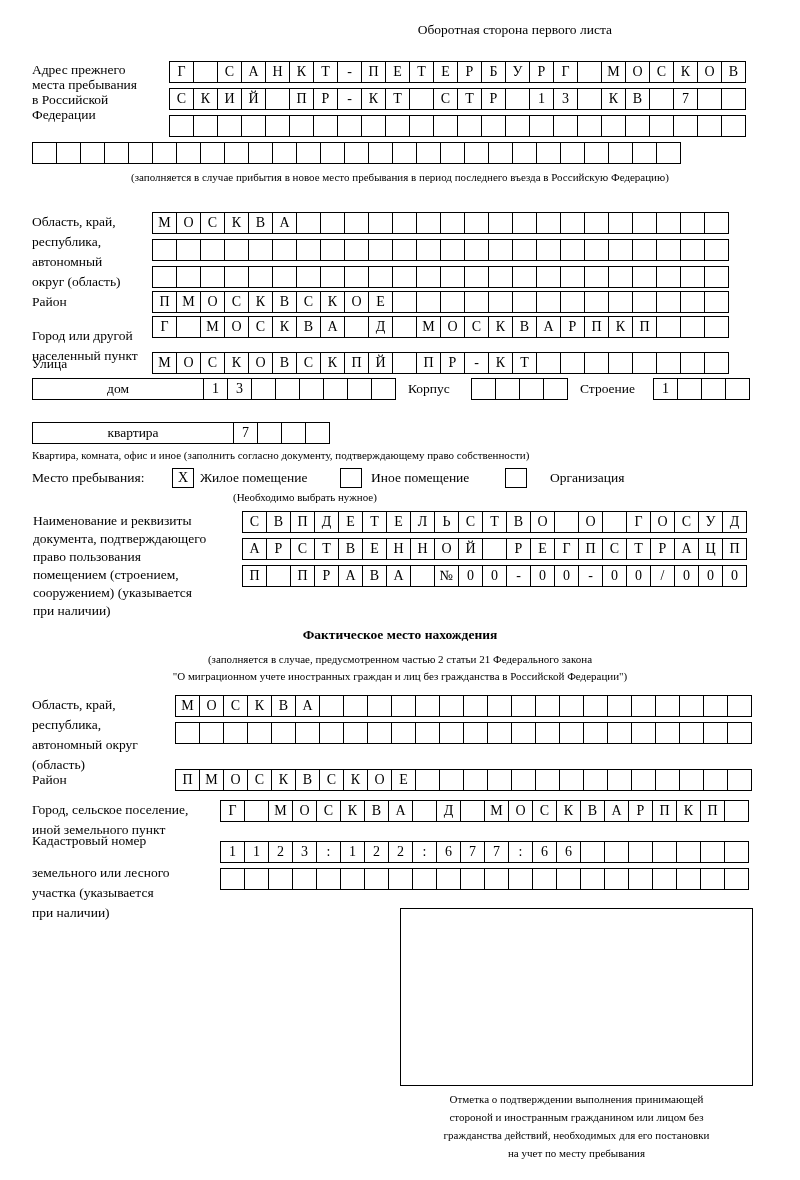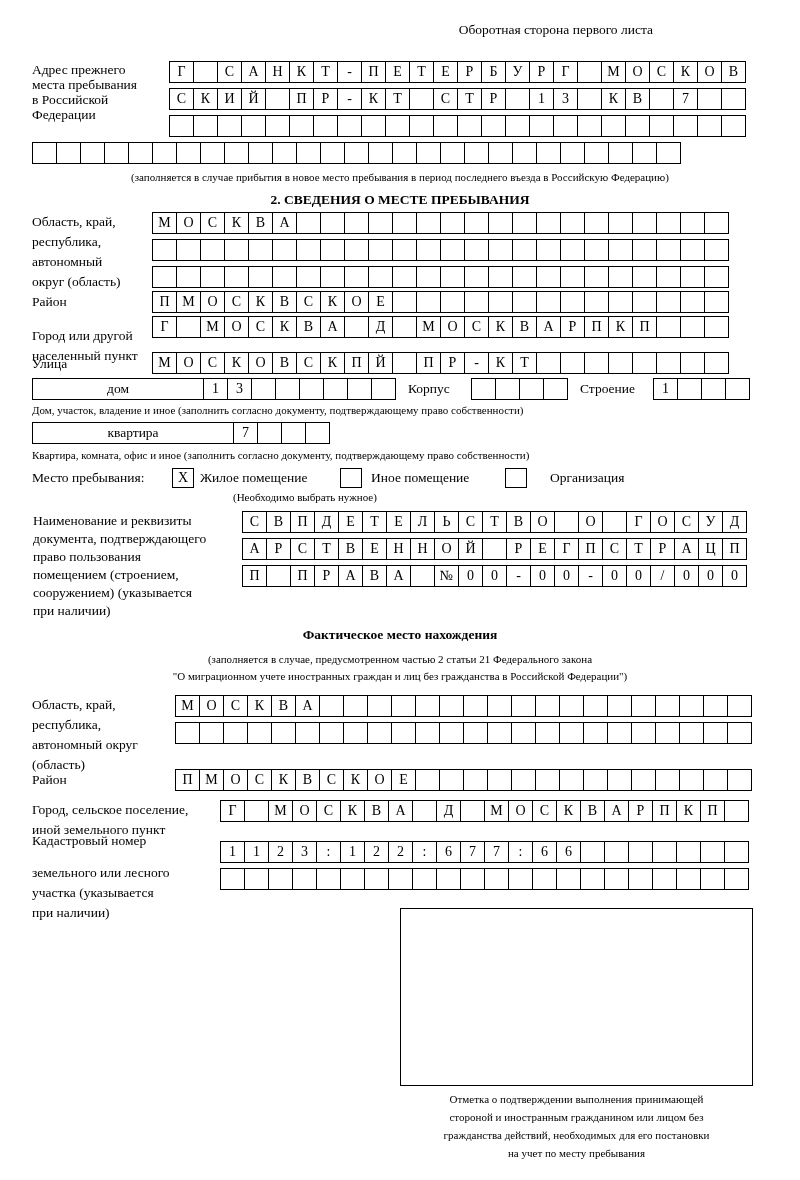--- a/index.html
+++ b/index.html
@@ -4,21 +4,21 @@
 <style>
   html,body{margin:0;padding:0;}
   body{
     width:800px;height:1180px;
     background:#fff;
     font-family:"Liberation Serif", serif;
     color:#000;
     position:relative;
     overflow:hidden;
   }
-  .page{position:relative;width:658px;height:1180px;padding-left:41px;}
+  .page{position:relative;width:658px;height:1180px;}
 
   .hdr-right{
     position:absolute;right:46px;top:22px;
     font-size:13.5px;
   }
 
   .lbl{font-size:13.5px;line-height:15px;}
   .lbl-s{font-size:11px;line-height:14px;}
   .center{text-align:center;}
   .bold{font-weight:bold;}
@@ -181,21 +181,20 @@
       <div class="cell"></div>
       <div class="cell"></div>
       <div class="cell"></div>
       <div class="cell"></div>
       <div class="cell"></div>
       <div class="cell"></div>
   </div>
 
   <div class="abs lbl-s center" style="left:32px;top:170px;width:736px;">(заполняется в случае прибытия в новое место пребывания в период последнего въезда в Российскую Федерацию)</div>
 
-  <div class="abs lbl bold center" style="left:32px;top:192px;width:736px;font-size:13.5px;">2. СВЕДЕНИЯ О МЕСТЕ ПРЕБЫВАНИЯ</div>
 
   <div class="abs lbl" style="left:32px;top:214px;">
     <div>Область, край,</div>
     <div style="margin-top:5px;">республика,</div>
     <div style="margin-top:5px;">автономный</div>
     <div style="margin-top:5px;">округ (область)</div>
   </div>
 
   <div class="boxrow row" style="left:152px;top:212px;">
     <div class="cell">М</div>
@@ -381,21 +380,20 @@
       <div class="cell"></div>
       <div class="cell"></div>
   </div>
   <div class="abs lbl" style="left:580px;top:381px;">Строение</div>
   <div class="boxrow row" style="left:653px;top:378px;">
     <div class="cell">1</div>
       <div class="cell"></div>
       <div class="cell"></div>
       <div class="cell"></div>
   </div>
-  <div class="abs lbl-s" style="left:32px;top:403px;">Дом, участок, владение и иное (заполнить согласно документу, подтверждающему право собственности)</div>
 
   <div class="wline" style="left:32px;top:422px;width:202px;">квартира</div>
   <div class="boxrow row" style="left:233px;top:422px;">
     <div class="cell">7</div>
       <div class="cell"></div>
       <div class="cell"></div>
       <div class="cell"></div>
   </div>
   <div class="abs lbl-s" style="left:32px;top:448px;">Квартира, комната, офис и иное (заполнить согласно документу, подтверждающему право собственности)</div>
 

